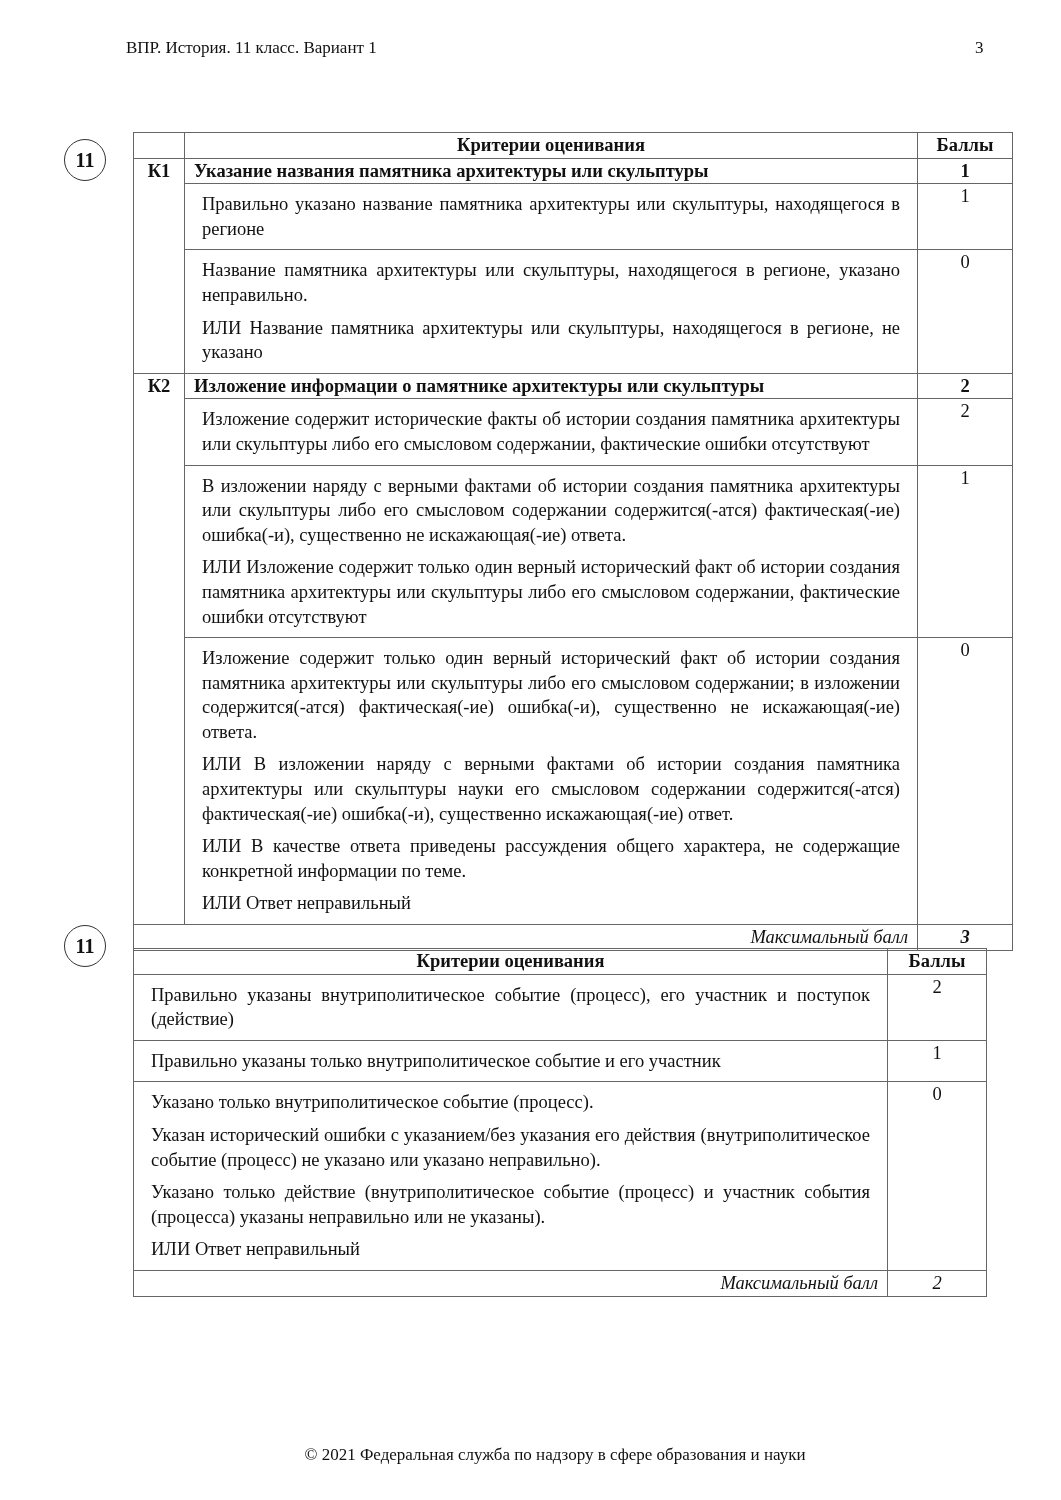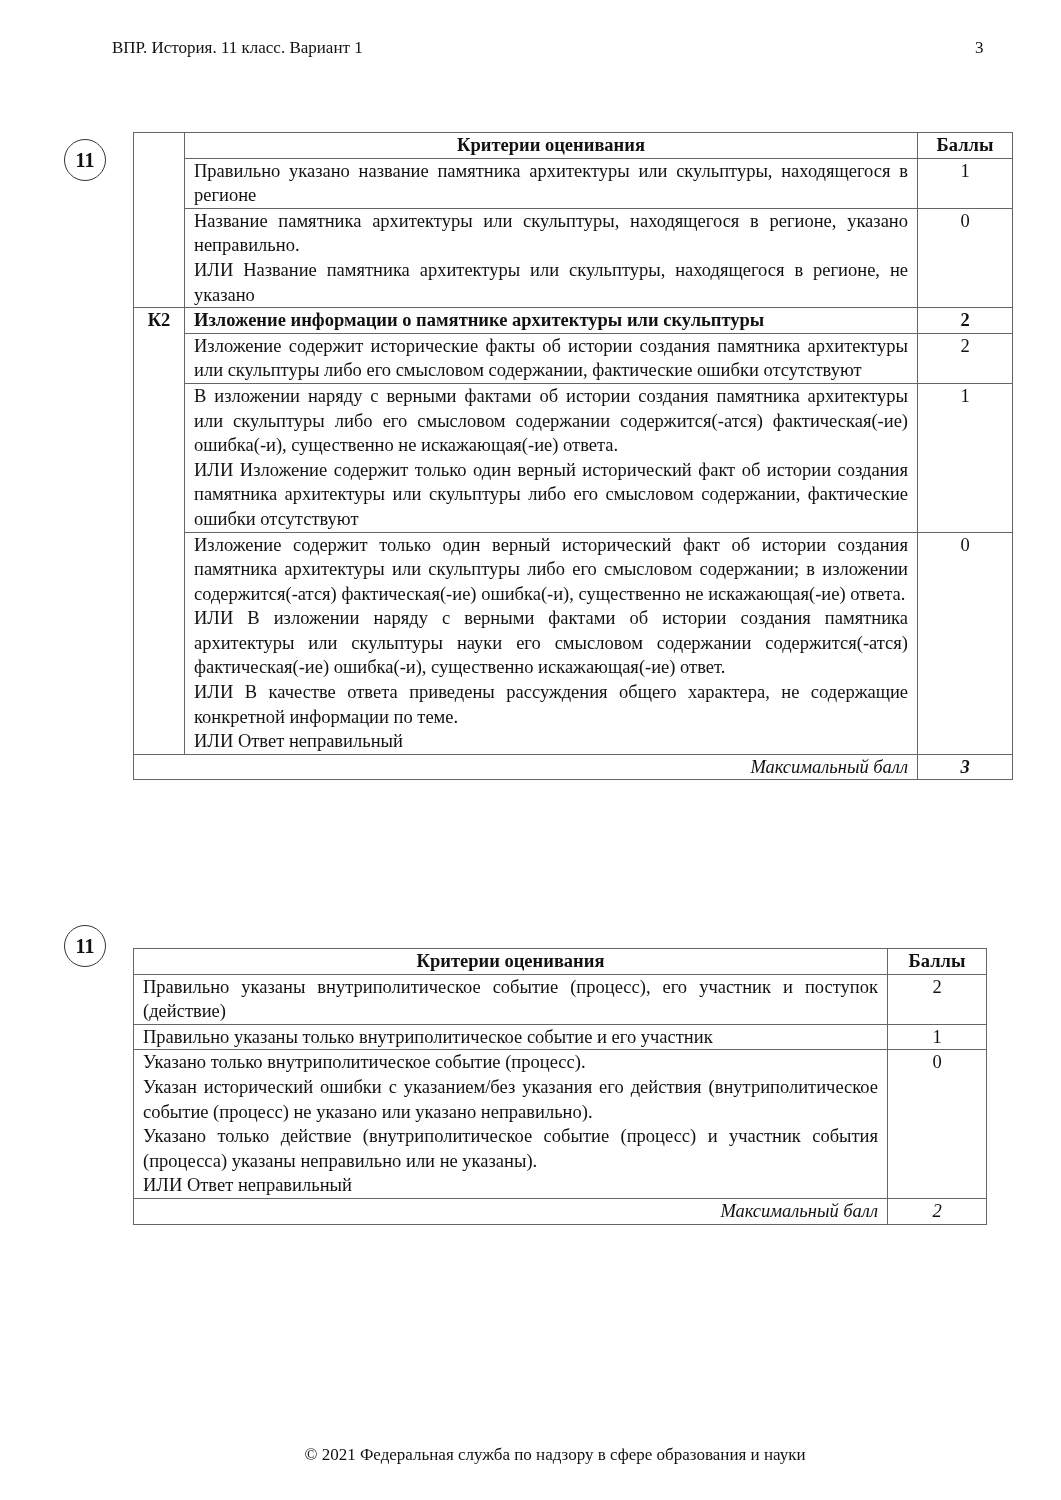--- a/index.html
+++ b/index.html
@@ -1,56 +1,61 @@
 <!DOCTYPE html>
 <html><head>
 <meta charset="utf-8">
 <style>
   html, body { margin: 0; padding: 0; background: #ffffff; }
   body {
     width: 1061px; height: 1500px; position: relative; overflow: hidden;
     font-family: "Liberation Serif", "DejaVu Serif", serif; color: #111;
     font-size: 18.5px;
   }
-  .header-left { position: absolute; left: 112px; top: 38px; font-size: 17px; }
+  .header-left { position: absolute; left: 126px; top: 38px; font-size: 17px; }
   .header-right { position: absolute; left: 975px; top: 38px; font-size: 17px; }
   .footer { position: absolute; left: 0; width: 1110px; top: 1445px; text-align: center; font-size: 17px; }
   .qnum {
     position: absolute; width: 40px; height: 40px; border: 1.3px solid #333; border-radius: 50%;
     display: flex; align-items: center; justify-content: center; font-weight: bold; font-size: 20px;
   }
   table { position: absolute; border-collapse: collapse; table-layout: fixed; padding-left: 12px; }
   td { border: 1.5px solid #666; vertical-align: top; padding: 0 9px; line-height: 24.6px; }
   td.txt { text-align: justify; text-align-last: left; }
   td.c { text-align: center; padding: 0; }
   td.b { font-weight: bold; }
   td.it { font-style: italic; text-align: right; }
   td.k { border-bottom: none; border-top: none; text-align: center; font-weight: bold; padding: 0; }
   td.k.first { border-top: 1.5px solid #666; }
   td.k.last { border-bottom: 1.5px solid #666; }
-  p { margin: 0; }
+  p { margin: 8px; }
 </style>
 </head>
 <body>
 
 <div class="header-left">ВПР. История. 11 класс. Вариант 1</div>
 <div class="header-right">3</div>
 
 <div class="qnum" style="left:64px; top:139px;">11</div>
 <table style="left:133px; top:132px; width:879px;">
   <colgroup>
       <col style="width:51px">
       <col style="width:733px">
       <col style="width:95px">
     </colgroup>
   <tbody>
       <tr>
     <td class="k first"></td>
     <td class="c b">Критерии оценивания</td>
     <td class="c b">Баллы</td>
+  </tr>
+  <tr>
+    <td class="k first" style="border-top:1.5px solid #666">К1</td>
+    <td class="b">Указание названия памятника архитектуры или скульптуры</td>
+    <td class="c b">1</td>
   </tr>
   <tr>
     <td class="k"></td>
     <td class="txt">
           <p>Правильно указано название памятника архитектуры или скульптуры, находящегося в регионе</p>
         </td>
     <td class="c">1</td>
   </tr>
   <tr>
     <td class="k"></td>

